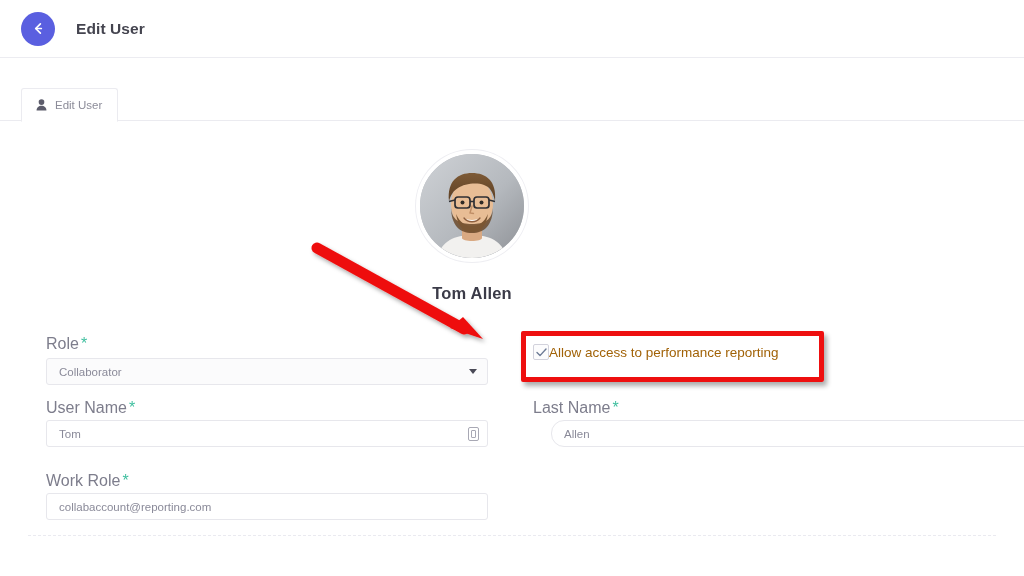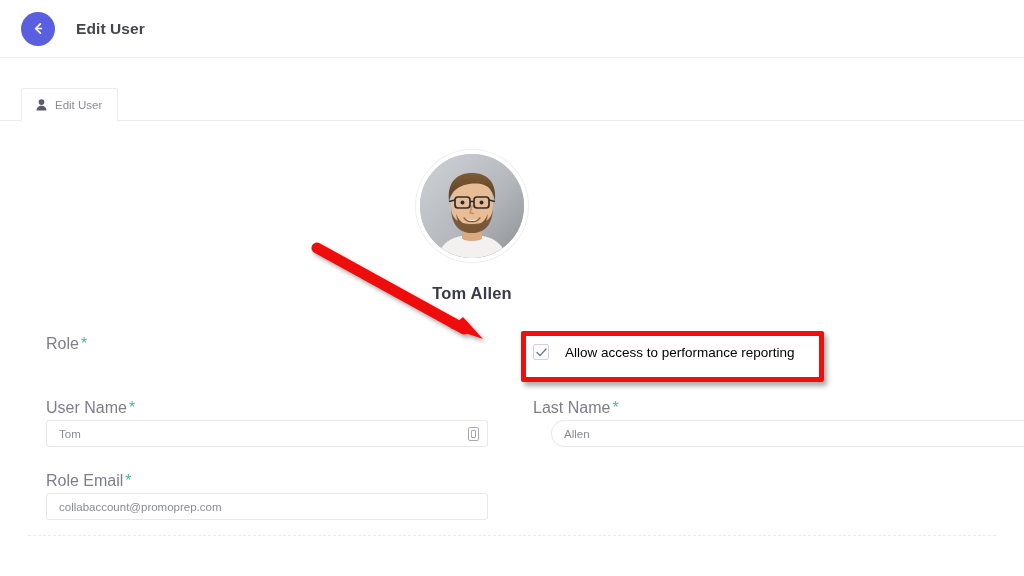--- a/index.html
+++ b/index.html
@@ -222,23 +222,22 @@
     border: 1px solid #d2d2dc;
     border-radius: 2px;
     background: #fcfcfd;
     display: flex;
     align-items: center;
     justify-content: center;
     flex: none;
   }
   .checkbox svg { display: block; }
   .checkbox-label {
-    margin-left: 16px;
     font-size: 13.5px;
-    color: #000000;
+    color: #a16207;
     white-space: nowrap;
   }
 
   
   .annot-box {
     position: absolute;
     left: 521px;
     top: 331px;
     width: 303px;
     height: 51px;
@@ -349,43 +348,47 @@
       </svg>
     </div>
     <div class="profile-name">Tom Allen</div>
   </div>
 
   <div class="form">
 
     <div class="field-label" style="left:46px; top:335px;">
       <span>Role</span><span class="req">*</span>
     </div>
+    <div class="input-box select-box" style="left:46px; top:358px; width:442px;">
+      <span class="value">Collaborator</span>
+      <span class="caret"></span>
+    </div>
 
     <div class="field-label" style="left:46px; top:399px;">
       <span>User Name</span><span class="req">*</span>
     </div>
     <div class="input-box" style="left:46px; top:420px; width:442px;">
       <span class="value">Tom</span>
       <span class="autofill-icon">
           <i></i>
         </span>
     </div>
 
     <div class="field-label" style="left:533px; top:399px;">
       <span>Last Name</span><span class="req">*</span>
     </div>
     <div class="input-box" style="left:551px; top:420px; width:495px;border-radius:13px;">
       <span class="value">Allen</span>
     </div>
 
     <div class="field-label" style="left:46px; top:472px;">
-      <span>Role Email</span><span class="req">*</span>
+      <span>Work Role</span><span class="req">*</span>
     </div>
     <div class="input-box" style="left:46px; top:493px; width:442px;">
-      <span class="value">collabaccount@promoprep.com</span>
+      <span class="value">collabaccount@reporting.com</span>
     </div>
 
     <div class="checkbox-row">
       <span class="checkbox">
         <svg width="11" height="9" viewBox="0 0 11 9">
           <path d="M1 4.6 L4 7.6 L10 1" fill="none" stroke="#6d7b96" stroke-width="1.4" stroke-linecap="round" stroke-linejoin="round"></path>
         </svg>
       </span>
       <span class="checkbox-label">Allow access to performance reporting</span>
     </div>

